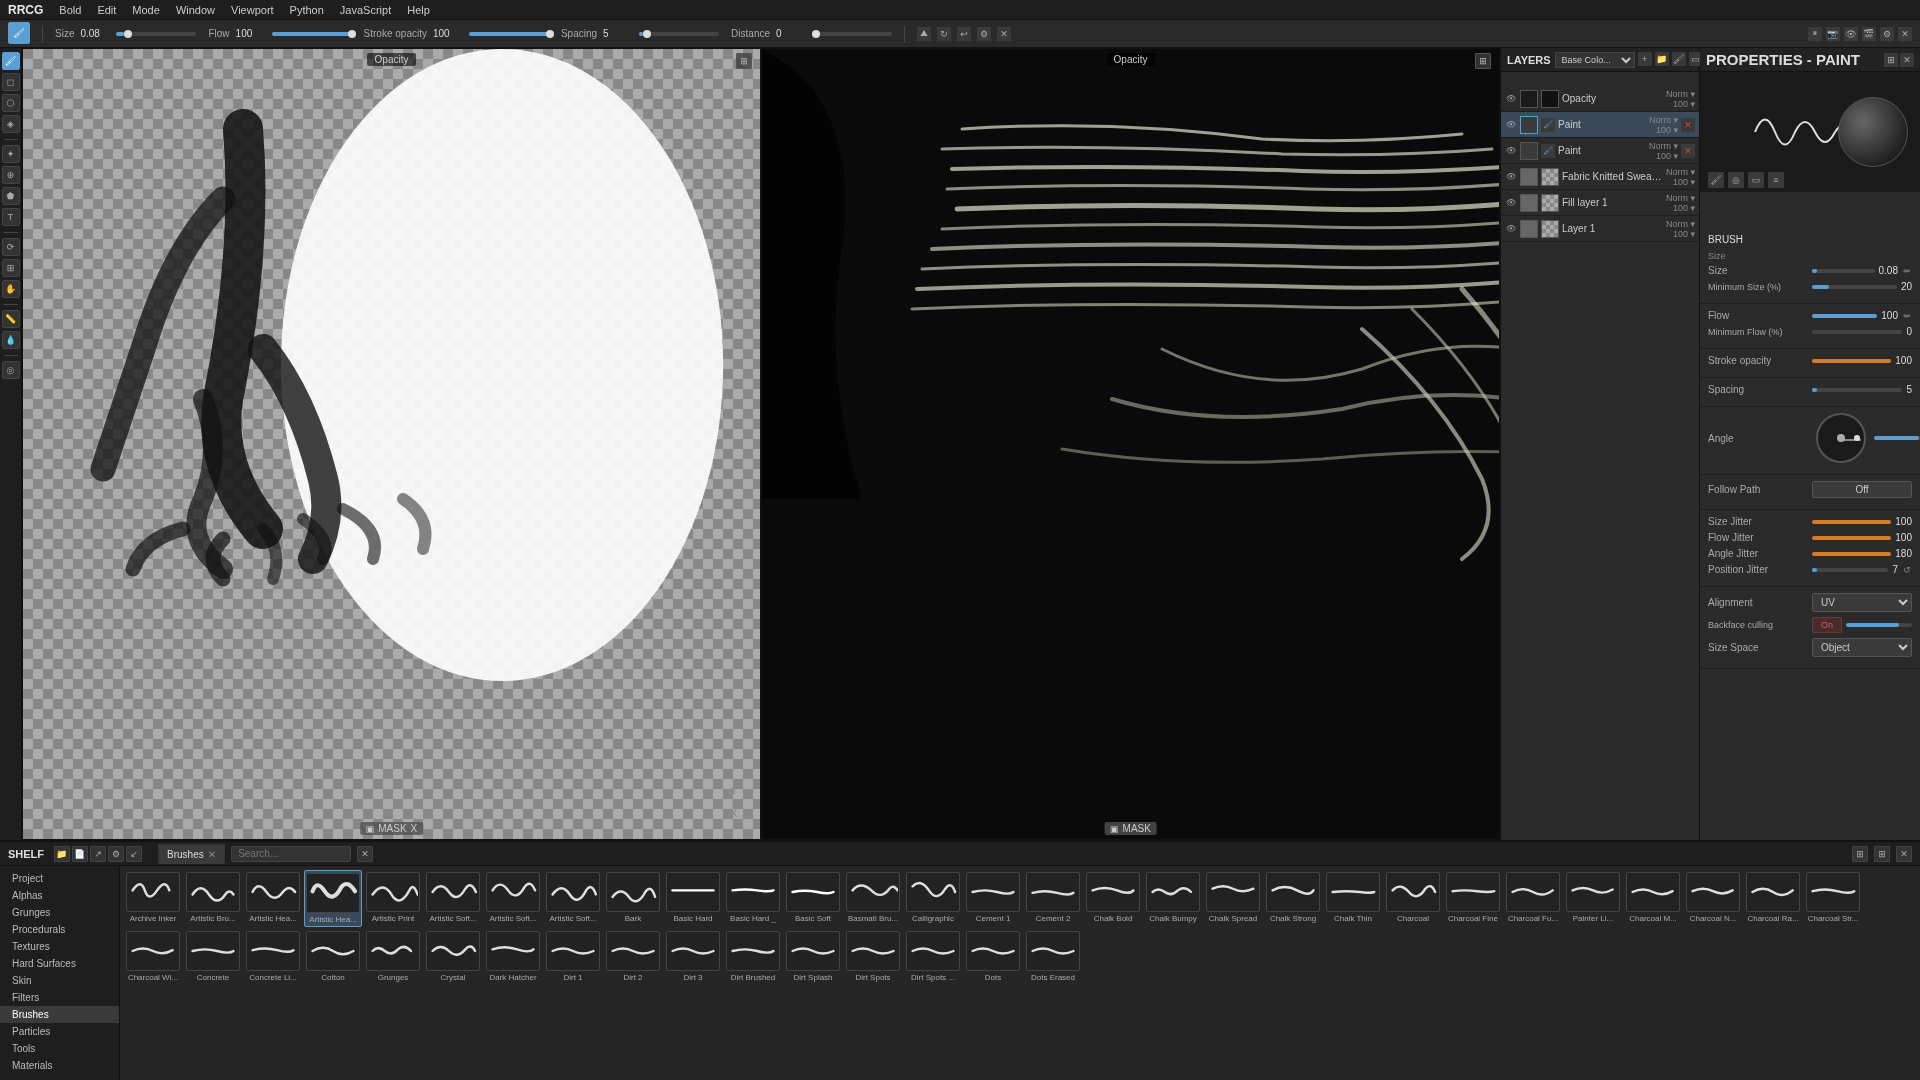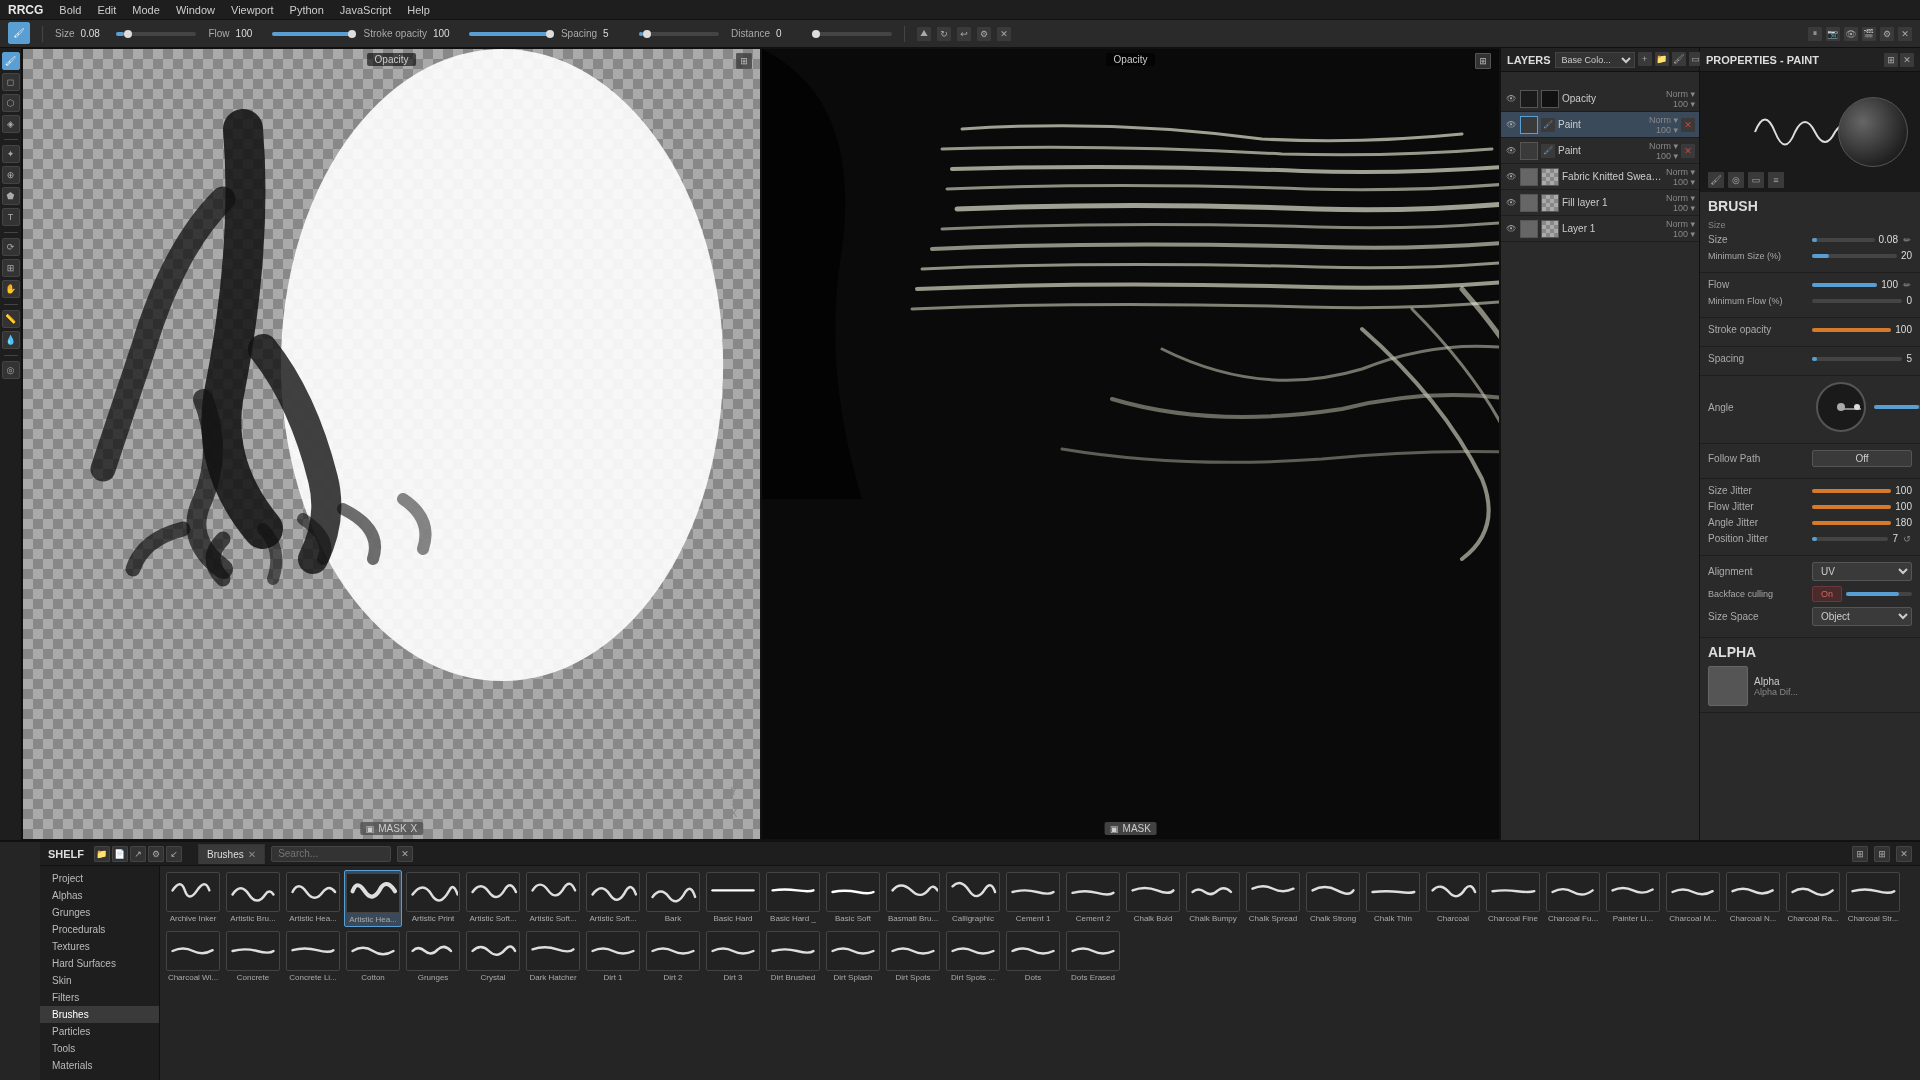--- a/index.html
+++ b/index.html
@@ -254,21 +254,21 @@
       overflow-y: auto;
     }
     .prop-header {
       height: 24px;
       background: #222;
       border-bottom: 1px solid #111;
       display: flex;
       align-items: center;
       padding: 0 6px;
     }
-    .prop-title { color: #ddd; font-size: 11px; font-weight: bold; }
+    .prop-title { color: #ddd; font-size: 15px; font-weight: bold; }
 
     .prop-preview {
       height: 120px;
       background: #1a1a1a;
       position: relative;
       display: flex;
       align-items: center;
       justify-content: center;
     }
     .prop-waveform {
@@ -285,23 +285,24 @@
       top: 25px;
       border: 1px solid #555;
     }
 
     .prop-section {
       padding: 6px 8px;
       border-bottom: 1px solid #1e1e1e;
     }
     .prop-section-title {
       color: #ddd;
-      font-size: 14px;
-      font-weight: bold;
+      font-size: 10px;
+      font-weight: normal;
       margin-bottom: 6px;
+      margin-top: 36px;
     }
     .prop-row {
       display: flex;
       align-items: center;
       margin-bottom: 5px;
       gap: 4px;
     }
     .prop-row-label {
       color: #aaa;
       font-size: 10px;
@@ -388,21 +389,20 @@
       border-radius: 2px;
     }
 
     
     .shelf {
       height: 240px;
       background: #252525;
       border-top: 2px solid #111;
       display: flex;
       flex-direction: column;
-      padding-left: 40px;
     }
     .shelf-header {
       height: 24px;
       background: #1e1e1e;
       display: flex;
       align-items: center;
       padding: 0 8px;
       gap: 6px;
       border-bottom: 1px solid #111;
     }
@@ -1022,30 +1022,20 @@
 
         <div class="prop-row">
           <span class="prop-row-label">Size Space</span>
           <select class="prop-dropdown">
             <option>Object</option>
             <option>World</option>
           </select>
         </div>
       </div>
 
-      <div class="prop-section">
-        <div class="prop-section-title">ALPHA</div>
-        <div style="display:flex;align-items:center;gap:6px;">
-          <div class="alpha-thumb"></div>
-          <div>
-            <div style="font-size:10px;color:#ccc;">Alpha</div>
-            <div style="font-size:9px;color:#888;">Alpha Dif...</div>
-          </div>
-        </div>
-      </div>
 
     </div>
 
   </div>
 
   <div class="shelf">
     <div class="shelf-header">
       <span class="shelf-title">SHELF</span>
 
       <div class="shelf-icons">

